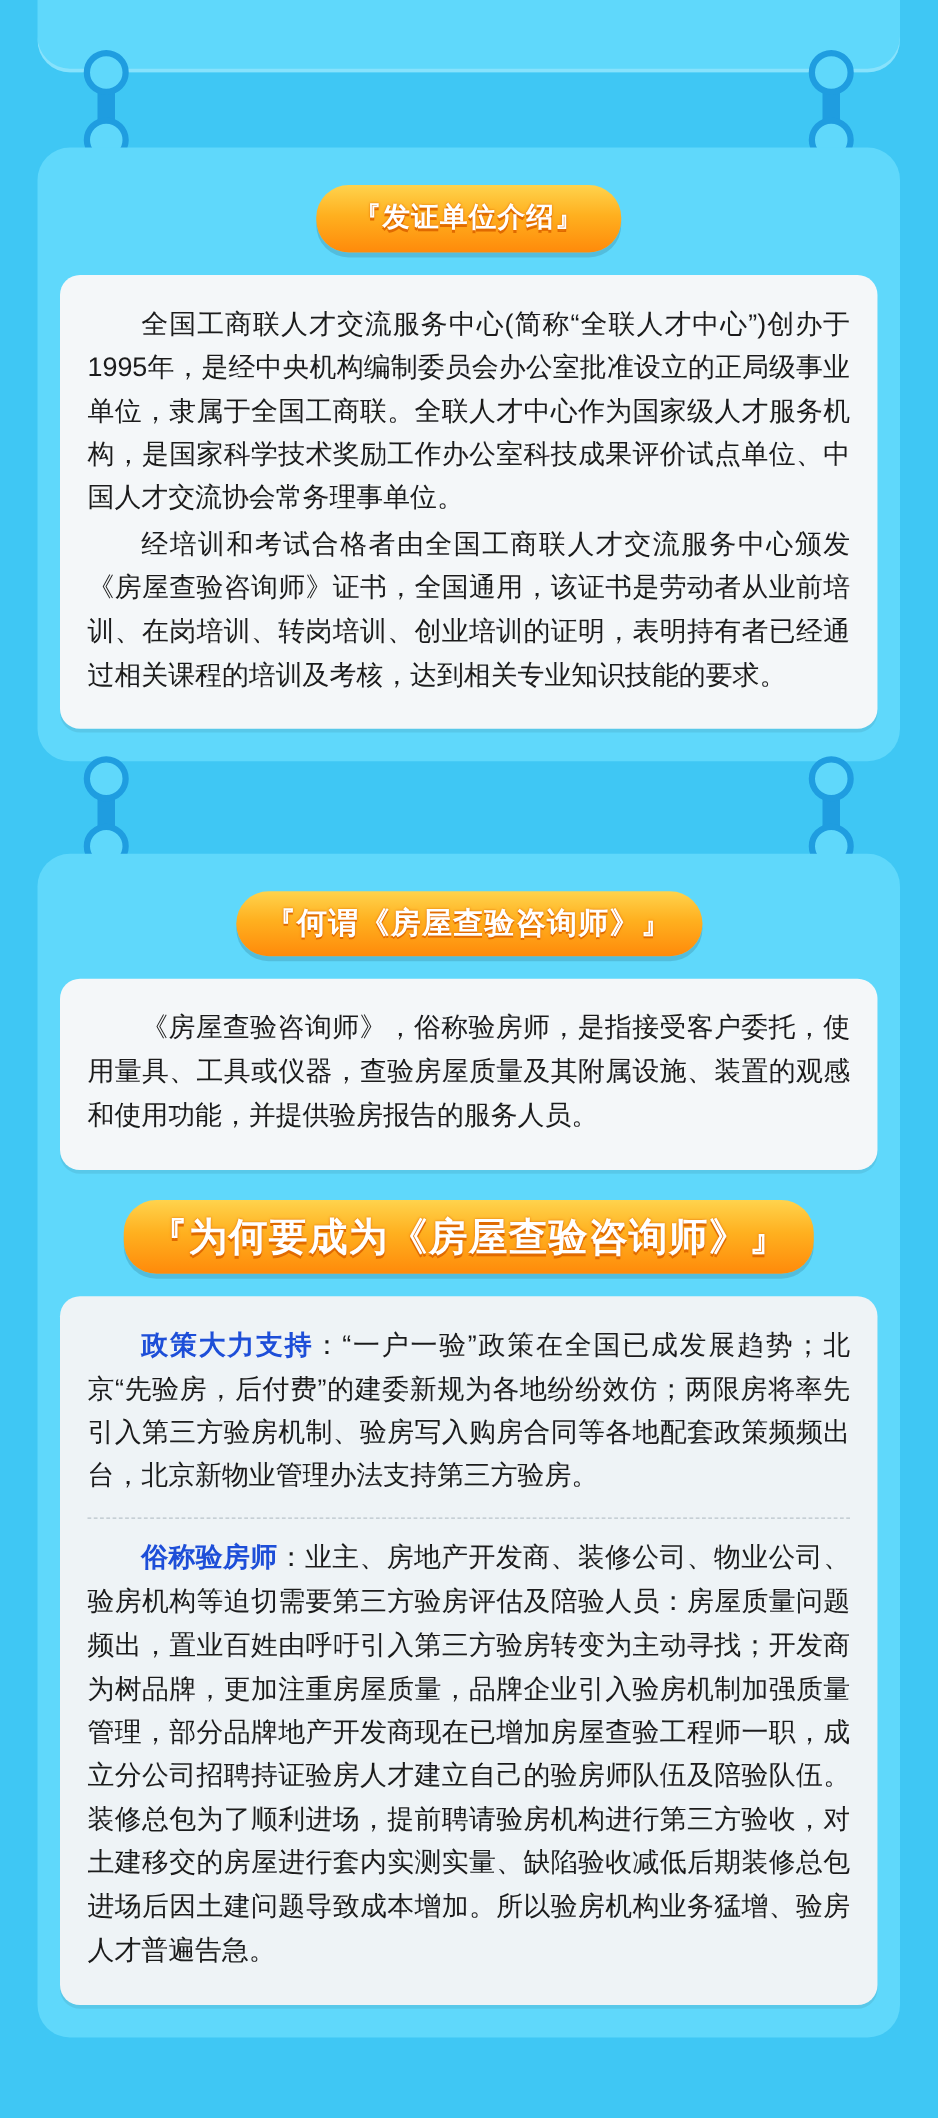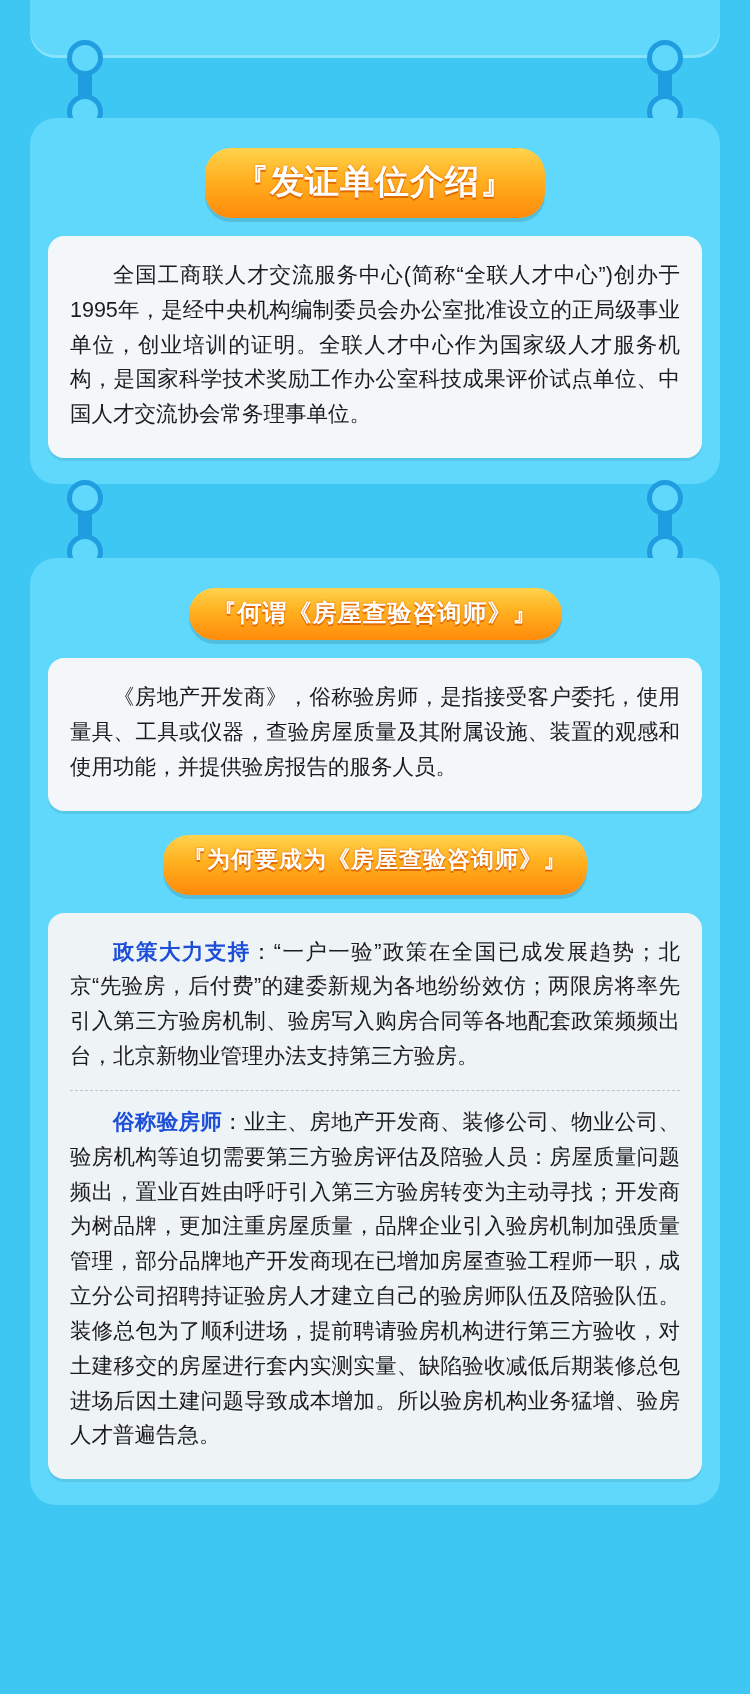--- a/index.html
+++ b/index.html
@@ -73,29 +73,29 @@
     display: flex;
     justify-content: center;
     margin: 8px 0 18px 0;
   }
   .ribbon {
     display: inline-block;
     padding: 11px 30px 13px 30px;
     background: linear-gradient(180deg,#ffd34d 0%, #ffb01f 45%, #ff8a0a 100%);
     border-radius: 26px;
     color: #ffffff;
-    font-size: 34px;
+    font-size: 22px;
     font-weight: bold;
     letter-spacing: 1px;
     text-shadow: 0 2px 0 #e06a00, 0 0 2px #e06a00;
     box-shadow: 0 4px 0 rgba(0,0,0,.12);
     white-space: nowrap;
   }
   .ribbon.small { font-size: 24px; padding: 9px 24px 11px 24px; }
-  .ribbon.smaller { font-size: 23px; padding: 9px 20px 20px 20px; }
+  .ribbon.smaller { font-size: 31px; padding: 9px 20px 8px 20px; }
 
   
   .card {
     background: #f4f7f9;
     border-radius: 16px;
     padding: 22px 22px 26px 22px;
     color: #1b1b1b;
     font-size: 21.5px;
     line-height: 1.62;
     text-align: justify;
@@ -124,38 +124,39 @@
 <div class="hangers">
   <div class="hanger left"></div>
   <div class="hanger right"></div>
 </div>
 
 <div class="panel">
   <div class="ribbon-wrap">
     <div class="ribbon">『发证单位介绍』</div>
   </div>
   <div class="card">
-    <p>全国工商联人才交流服务中心(简称“全联人才中心”)创办于1995年，是经中央机构编制委员会办公室批准设立的正局级事业单位，创业培训的证明。全联人才中心作为国家级人才服务机构，是国家科学技术奖励工作办公室科技成果评价试点单位、中国人才交流协会常务理事单位。</p>
+    <p>全国工商联人才交流服务中心(简称“全联人才中心”)创办于1995年，是经中央机构编制委员会办公室批准设立的正局级事业单位，隶属于全国工商联。全联人才中心作为国家级人才服务机构，是国家科学技术奖励工作办公室科技成果评价试点单位、中国人才交流协会常务理事单位。</p>
+    <p>经培训和考试合格者由全国工商联人才交流服务中心颁发《房屋查验咨询师》证书，全国通用，该证书是劳动者从业前培训、在岗培训、转岗培训、创业培训的证明，表明持有者已经通过相关课程的培训及考核，达到相关专业知识技能的要求。</p>
   </div>
 </div>
 
 <div class="panel-gap"></div>
 
 <div class="hangers">
   <div class="hanger left"></div>
   <div class="hanger right"></div>
 </div>
 
 <div class="panel">
 
   <div class="ribbon-wrap">
     <div class="ribbon small">『何谓《房屋查验咨询师》』</div>
   </div>
   <div class="card">
-    <p>《房地产开发商》，俗称验房师，是指接受客户委托，使用量具、工具或仪器，查验房屋质量及其附属设施、装置的观感和使用功能，并提供验房报告的服务人员。</p>
+    <p>《房屋查验咨询师》，俗称验房师，是指接受客户委托，使用量具、工具或仪器，查验房屋质量及其附属设施、装置的观感和使用功能，并提供验房报告的服务人员。</p>
   </div>
 
   <div class="ribbon-wrap" style="margin-top:24px">
     <div class="ribbon smaller">『为何要成为《房屋查验咨询师》』</div>
   </div>
 
   <div class="card flat">
     <p>
       <span class="hl-red">政策大力支持</span><span>：“一户一验”政策在全国已成发展趋势；北京“先验房，后付费”的建委新规为各地纷纷效仿；两限房将率先引入第三方验房机制、验房写入购房合同等各地配套政策频频出台，北京新物业管理办法支持第三方验房。</span>
     </p>

